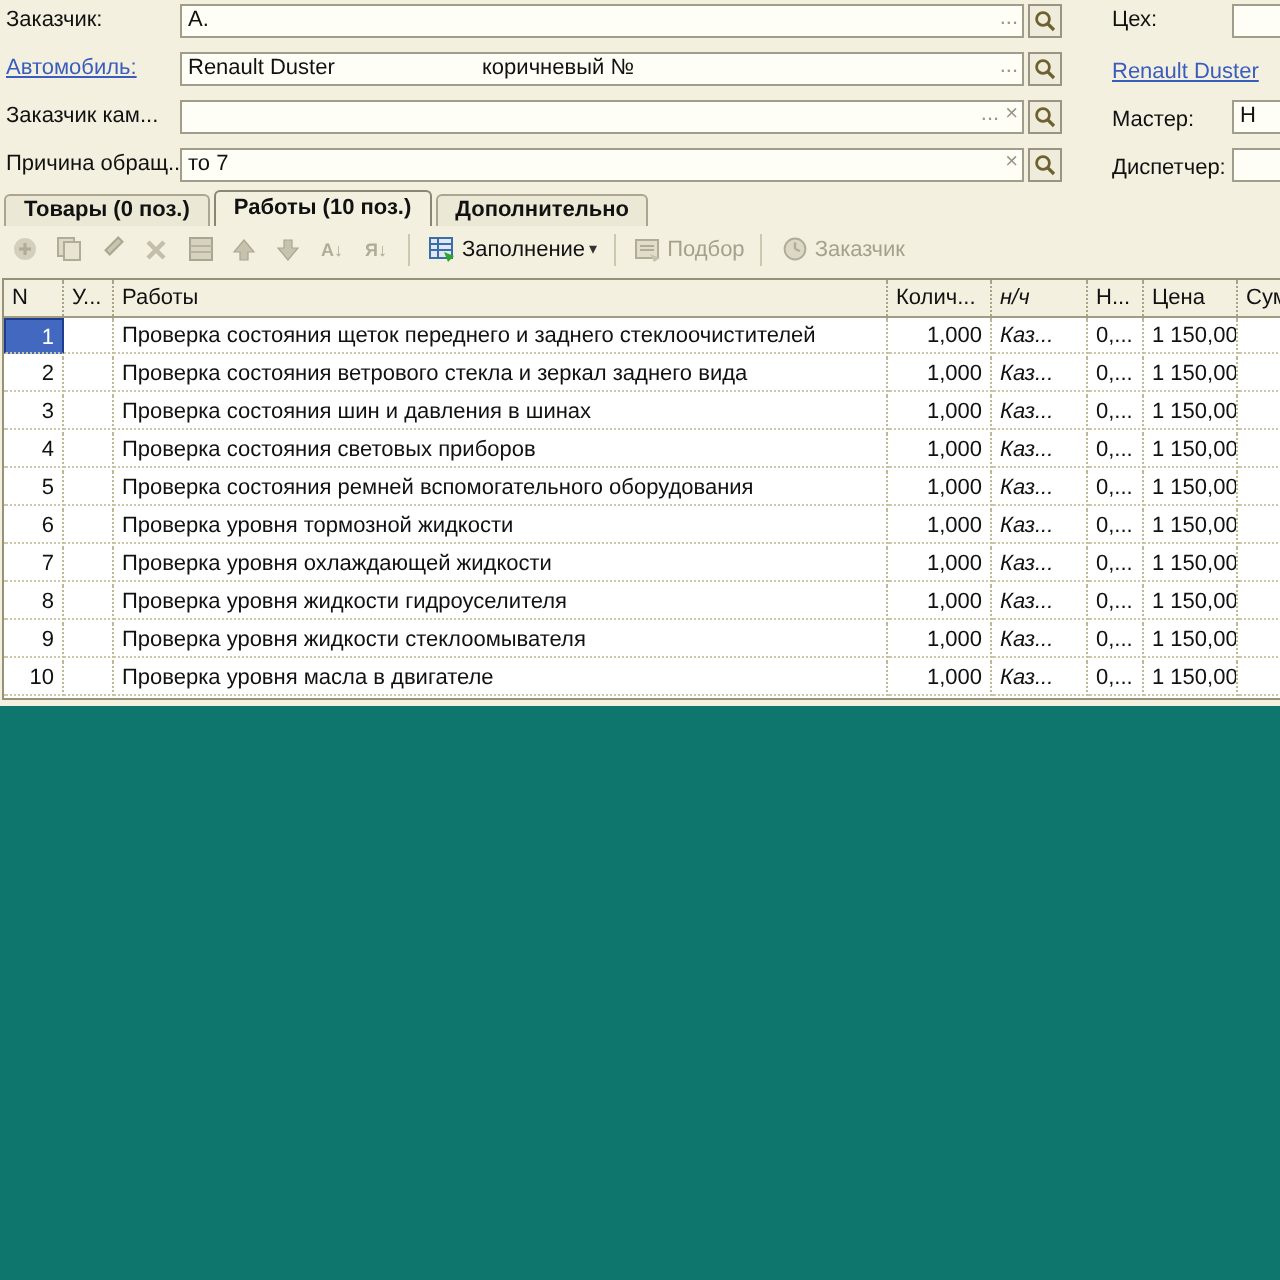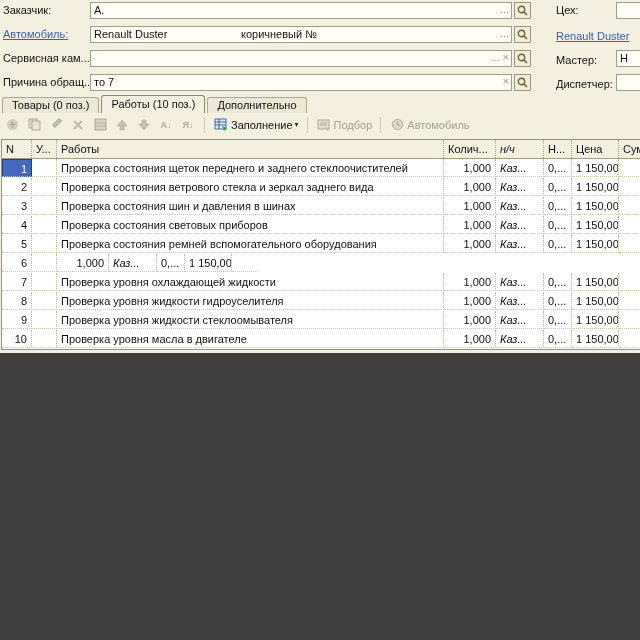--- a/index.html
+++ b/index.html
@@ -1,39 +1,39 @@
 <!DOCTYPE html>
 <html><head>
 <meta charset="utf-8">
 <style>
   * { margin:0; padding:0; box-sizing:border-box; }
   html,body { background:#fff; }
   body { font-family:"Liberation Sans", sans-serif; font-size:11px; color:#111; }
-  #screen { position:relative; width:640px; height:640px; overflow:hidden; background:#404040; }
+  #screen { position:relative; width:640px; height:640px; overflow:hidden; background:#0f766e; }
   #dialog { position:absolute; left:0; top:0; width:640px; height:353px; background:#f3f0e0; }
 
   
   .flabel { position:absolute; left:3px; height:17px; line-height:17px; white-space:nowrap; }
   .flabel.link, .rlink { color:#3a5dbd; text-decoration:underline; cursor:pointer; }
   .field { position:absolute; left:90px; width:422px; height:17px; background:#fffef6;
            border:1px solid #a09d8b; line-height:15px; padding:0 3px; white-space:nowrap;
            overflow:hidden; }
   .field .val2 { position:absolute; left:150px; top:0; }
   .inline-btns { position:absolute; right:2px; top:0; height:15px; display:flex; gap:3px;
                  color:#9a9688; line-height:13px; }
   .inline-btns span { cursor:pointer; }
   .lens-btn { position:absolute; left:514px; width:17px; height:17px; background:#efecdb;
               border:1px solid #9a9480; display:flex; align-items:center; justify-content:center;
               cursor:pointer; }
   .rlabel { position:absolute; left:556px; height:17px; line-height:17px; white-space:nowrap; }
   .rfield { position:absolute; left:616px; width:30px; height:17px; background:#fffef6;
             border:1px solid #a09d8b; line-height:15px; padding:0 3px; }
 
   
-  #tabs { position:absolute; left:2px; top:95px; display:flex; align-items:flex-end; height:18px; }
+  #tabs { position:absolute; left:2px; top:95px; display:flex; align-items:flex-end; height:18px;font-weight:bold; }
   .tab { height:16px; line-height:15px; padding:0 9px; background:#ebe8d5;
          border:1px solid #aaa692; border-bottom:none; border-radius:3px 3px 0 0;
          margin-right:2px; cursor:pointer; white-space:nowrap; }
   .tab.active { height:18px; line-height:17px; background:#f3f0e0; border-color:#8a8674; }
 
   
   #toolbar { position:absolute; left:2px; top:113px; height:23px; display:flex;
              align-items:center; gap:6px; padding-left:2px; }
   .tb-ico { width:16px; height:16px; display:flex; align-items:center; justify-content:center; cursor:pointer; }
   .tb-sep { width:1px; height:16px; background:#cdc8ae; margin:0 2px; }
@@ -98,21 +98,21 @@
     <div class="lens-btn" style="top:26px">
       <span>
         <svg width="11" height="11" viewBox="0 0 11 11">
             <circle cx="4.5" cy="4.5" r="3.2" fill="none" stroke="#6e612f" stroke-width="1.4"></circle>
             <line x1="7" y1="7" x2="10" y2="10" stroke="#6e612f" stroke-width="1.6"></line>
           </svg>
       </span>
     </div>
     <div class="rlabel rlink" style="top:28px">Renault Duster</div>
 
-    <div class="flabel" style="top:50px">Сервисная кам...</div>
+    <div class="flabel" style="top:50px">Заказчик кам...</div>
     <div class="field" style="top:50px">
       <span></span>
       <span class="inline-btns">
         <span>...</span>
         <span>×</span>
       </span>
     </div>
     <div class="lens-btn" style="top:50px">
       <span>
         <svg width="11" height="11" viewBox="0 0 11 11">
@@ -219,21 +219,21 @@
       </span>
       <span class="tb-sep"></span>
       <span class="tb-btn disabled">
         <span class="tb-ico">
           <svg width="13" height="13" viewBox="0 0 13 13">
               <circle cx="6.5" cy="6.5" r="5.2" fill="#dcd8c5" stroke="#b0ac98"></circle>
               <line x1="6.5" y1="6.5" x2="6.5" y2="3.2" stroke="#b0ac98" stroke-width="1.2"></line>
               <line x1="6.5" y1="6.5" x2="9" y2="7.5" stroke="#b0ac98" stroke-width="1.2"></line>
             </svg>
         </span>
-        <span>Автомобиль</span>
+        <span>Заказчик</span>
       </span>
     </div>
 
     <div id="grid">
       <div class="tr th-row">
         <div class="th c-n">N</div>
         <div class="th c-u">У...</div>
         <div class="th c-work">Работы</div>
         <div class="th c-qty">Колич...</div>
         <div class="th c-nh">н/ч</div>
@@ -293,20 +293,21 @@
         <div class="td c-qty r">1,000</div>
         <div class="td c-nh">Каз...</div>
         <div class="td c-h">0,...</div>
         <div class="td c-price r">1 150,00</div>
         <div class="td c-sum"></div>
       </div>
 
       <div class="tr">
         <div class="td c-n r">6</div>
         <div class="td c-u"></div>
+        <div class="td c-work">Проверка уровня тормозной жидкости</div>
         <div class="td c-qty r">1,000</div>
         <div class="td c-nh">Каз...</div>
         <div class="td c-h">0,...</div>
         <div class="td c-price r">1 150,00</div>
         <div class="td c-sum"></div>
       </div>
 
       <div class="tr">
         <div class="td c-n r">7</div>
         <div class="td c-u"></div>

